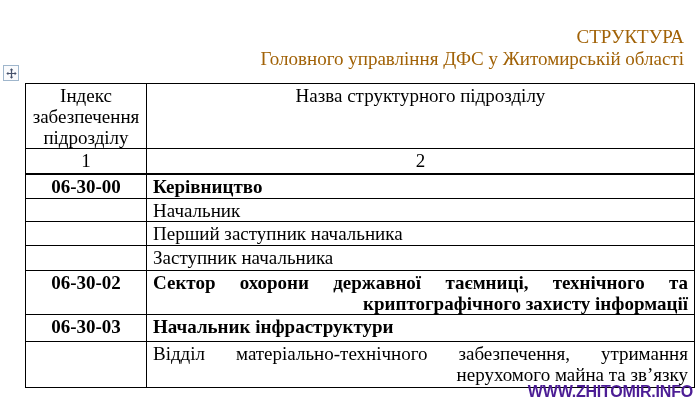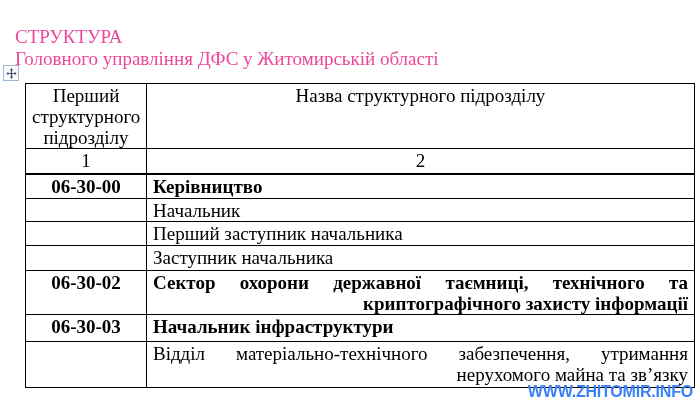--- a/index.html
+++ b/index.html
@@ -3,21 +3,21 @@
 <meta charset="utf-8">
 <style>
   html,body { margin:0; padding:0; background:#ffffff; }
   .screen {
     position:relative; width:699px; height:406px;
     background:#ffffff; overflow:hidden;
     font-family:"Liberation Serif", serif; color:#000000;
   }
   .doc-title {
     position:absolute; top:26px; left:15px; width:669px;
-    text-align:left; font-size:19px; line-height:22px; color:#ec4899;
+    text-align:right; font-size:19px; line-height:22px; color:#a16207;
   }
   .move-handle {
     position:absolute; left:3px; top:65px; width:16px; height:16px;
     box-sizing:border-box; border:1px solid #9fb6cc; background:#fafbfd;
     display:flex; align-items:center; justify-content:center; cursor:move;
   }
   .move-handle svg { display:block; }
   table.structure {
     position:absolute; left:25px; top:83px; width:669px;
     border-collapse:collapse; table-layout:fixed;
@@ -29,21 +29,21 @@
   }
   td.c1 { text-align:center; padding:1px 2px 0 2px; }
   tr.num-row td { border-bottom:2px solid #000000; text-align:center; }
   tr.bold-row td { font-weight:bold; }
   td.center { text-align:center;margin-left:44px; }
   .jline { display:block; text-align:justify; text-align-last:justify; }
   .lline { display:block; text-align:right; }
   .watermark {
     position:absolute; top:383px; right:6px;
     font-family:"Liberation Sans", sans-serif; font-weight:700;
-    font-size:16px; letter-spacing:-0.2px; line-height:18px; color:#3b82f6;
+    font-size:16px; letter-spacing:-0.2px; line-height:18px; color:#4c1d95;
     white-space:nowrap;
   }
 </style>
 </head>
 <body>
 
 <div class="screen">
 
   <div class="doc-title">
     <div>СТРУКТУРА</div>
@@ -58,21 +58,21 @@
     </span>
   </div>
 
   <table class="structure">
     <colgroup>
         <col style="width:121px">
         <col style="width:548px">
       </colgroup>
     <tbody>
       <tr style="height:65px">
-        <td class="c1">Перший структурного підрозділу</td>
+        <td class="c1">Індекс забезпечення підрозділу</td>
         <td class="center">Назва структурного підрозділу</td>
       </tr>
       <tr class="num-row" style="height:25px">
         <td class="c1">1</td>
         <td>2</td>
       </tr>
       <tr class="bold-row" style="height:25px">
         <td class="c1">06-30-00</td>
         <td>Керівництво</td>
       </tr>

